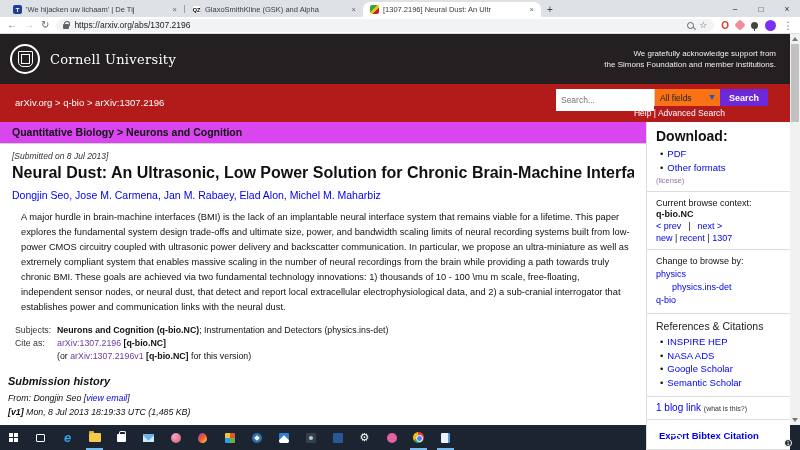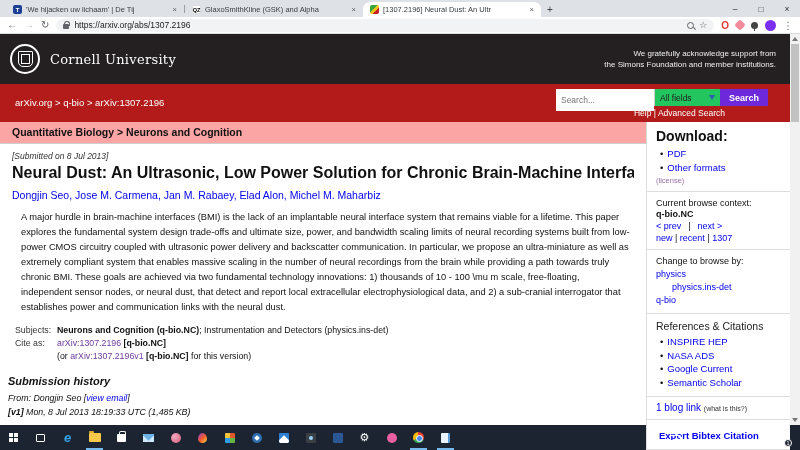--- a/index.html
+++ b/index.html
@@ -55,32 +55,32 @@
   .orgname { font-family:"DejaVu Serif", serif; font-size:13px; letter-spacing:.3px; }
   .support { margin-left:auto; text-align:right; font-size:8px; line-height:1.4; color:#eee; }
 
   
   .redbar { height:38px; background:#b31b1b; color:#fff; position:relative; flex:none; }
   .crumbs { position:absolute; left:15px; top:13px; font-size:9.5px; }
   .crumbs a { color:#fff; text-decoration:none;margin-top:16px; }
   .crumbs a:not(:last-child)::after { content:" > "; color:#fff; }
   .searchrow { position:absolute; right:32px; top:5px; display:flex; height:17px; }
   .search-input { width:98px; height:22px; border:none; font-size:8.5px; padding:0 5px; font-family:"Liberation Sans",sans-serif; color:#333; }
-  .allfields { width:66px; background:#22c55e; color:#222; font-size:8.5px; display:flex; align-items:center; padding:0 5px; gap:4px; border-left:1px solid #ccc; }
+  .allfields { width:66px; background:#f97316; color:#222; font-size:8.5px; display:flex; align-items:center; padding:0 5px; gap:4px; border-left:1px solid #ccc; }
   .allfields .lbl { flex:1; }
   .chev { width:0; height:0; border-left:3.5px solid transparent; border-right:3.5px solid transparent; border-top:5px solid #2a5db0; }
   .searchbtn { background:#6d28d9; color:#fff; font-size:9px; font-weight:bold; padding:0 9px; display:flex; align-items:center; }
   .helprow { position:absolute; right:75px; top:24px; font-size:8.5px; }
   .helprow a { color:#fff; text-decoration:none; }
   .helprow a:first-child::after { content:" | "; }
 
   
   .content { flex:1; display:flex; min-height:0; background:#fff; padding-right:10px; }
   .main { flex:1; min-width:0; }
-  .subjectband { background:#fca5a5; border-bottom:1px solid #d0d0d0; font-size:10.5px; font-weight:bold; color:#111; padding:4px 12px 5px; }
+  .subjectband { background:#d946ef; border-bottom:1px solid #d0d0d0; font-size:10.5px; font-weight:bold; color:#111; padding:4px 12px 5px; }
   .submitted { font-size:8.5px; font-style:italic; color:#333; margin:7px 12px 3px; }
   .arttitle { font-size:16px; font-weight:bold; color:#111; margin:2px 12px 7px; white-space:nowrap; overflow:hidden; }
   .authors { font-size:10.5px; margin:0 12px 9px; }
   .authors a { color:#0000ee; text-decoration:none; }
   .authors a:not(:last-child)::after { content:", "; }
   .abstract { font-size:9.3px; line-height:1.62; color:#111; margin:4px 14px 10px 21px; }
   .metatable { margin:10px 12px 0 15px; font-size:8.8px; color:#111; display:grid; grid-template-columns:42px 1fr; row-gap:3px; }
   .metatable .mlabel { color:#333; }
   .metatable a { text-decoration:none; }
   .link-visited { color:#6d3b9e; }
@@ -303,21 +303,21 @@
             <div><a>physics</a></div>
             <div class="indent"><a>physics.ins-det</a></div>
             <div><a>q-bio</a></div>
           </div>
         </div>
         <div class="side-section">
           <div class="refs-h">References &amp; Citations</div>
           <ul class="side-ul">
             <li><a>INSPIRE HEP</a></li>
             <li><a>NASA ADS</a></li>
-            <li><a>Google Current</a></li>
+            <li><a>Google Scholar</a></li>
             <li><a>Semantic Scholar</a></li>
           </ul>
         </div>
         <div class="side-section blogrow">
           <a>1 blog link</a>
           <span class="blog-hint">(what is this?)</span>
         </div>
         <div class="side-section">
           <a class="export-link">Export Bibtex Citation</a>
         </div>

